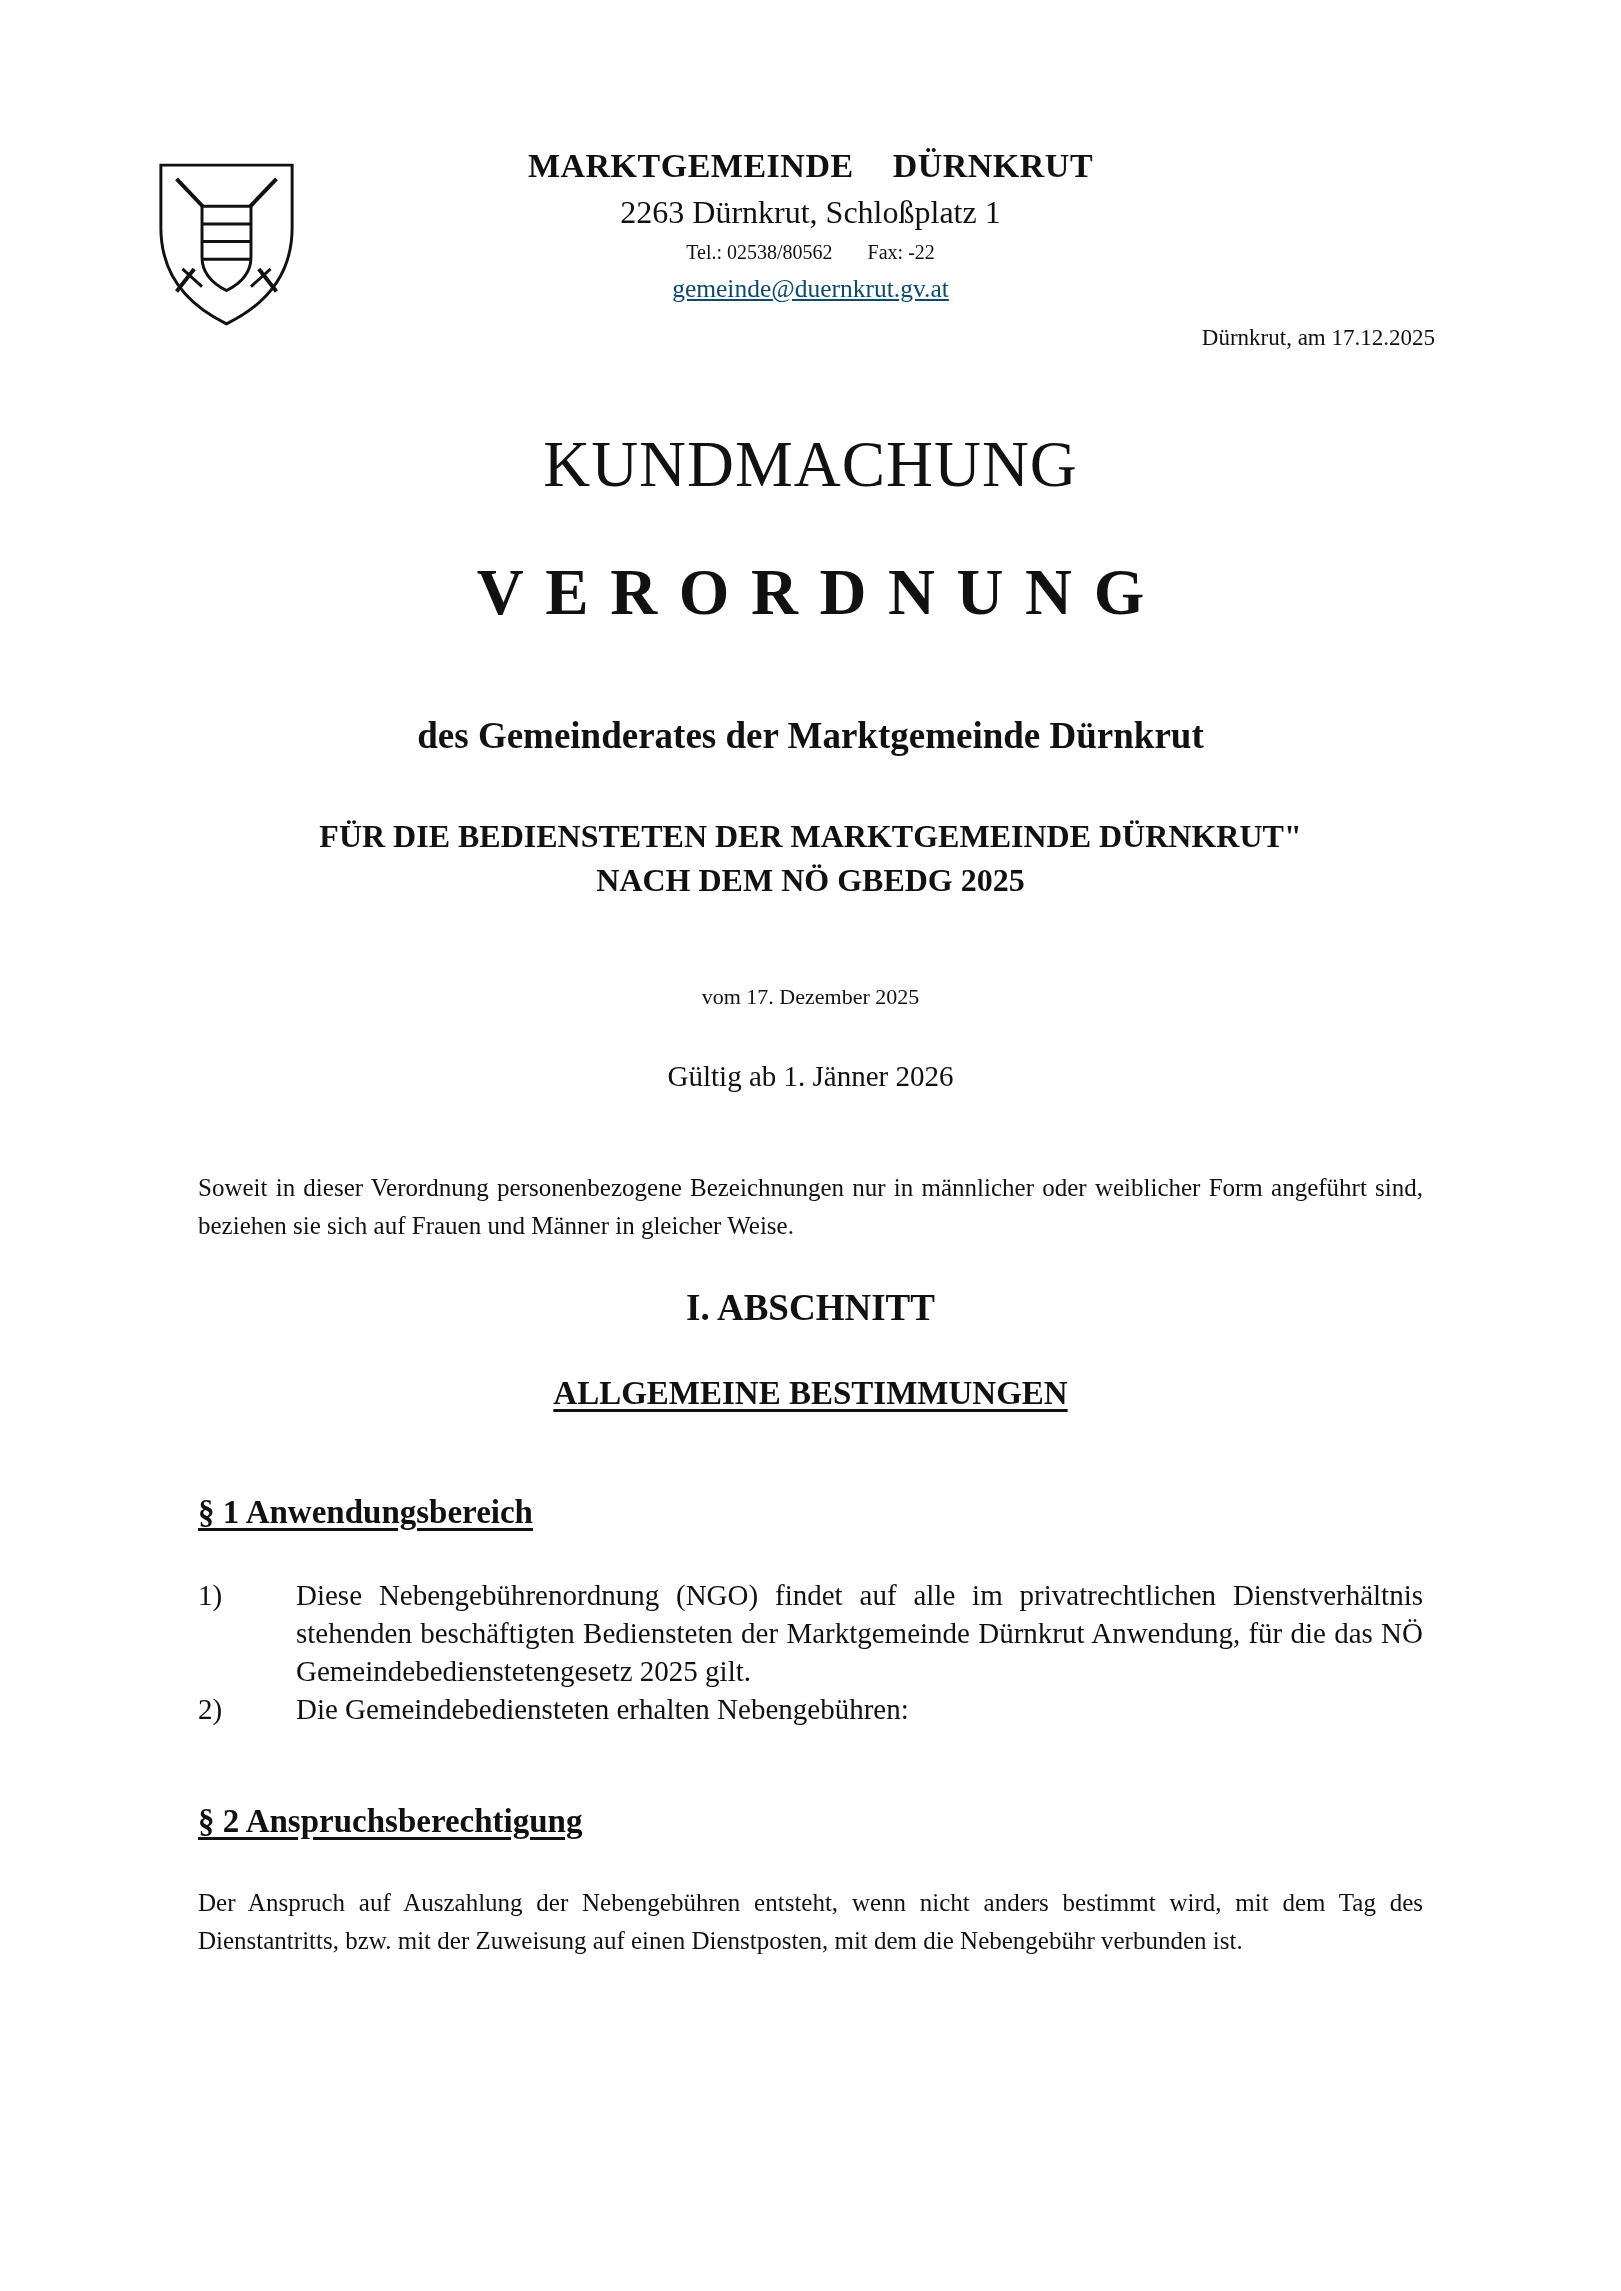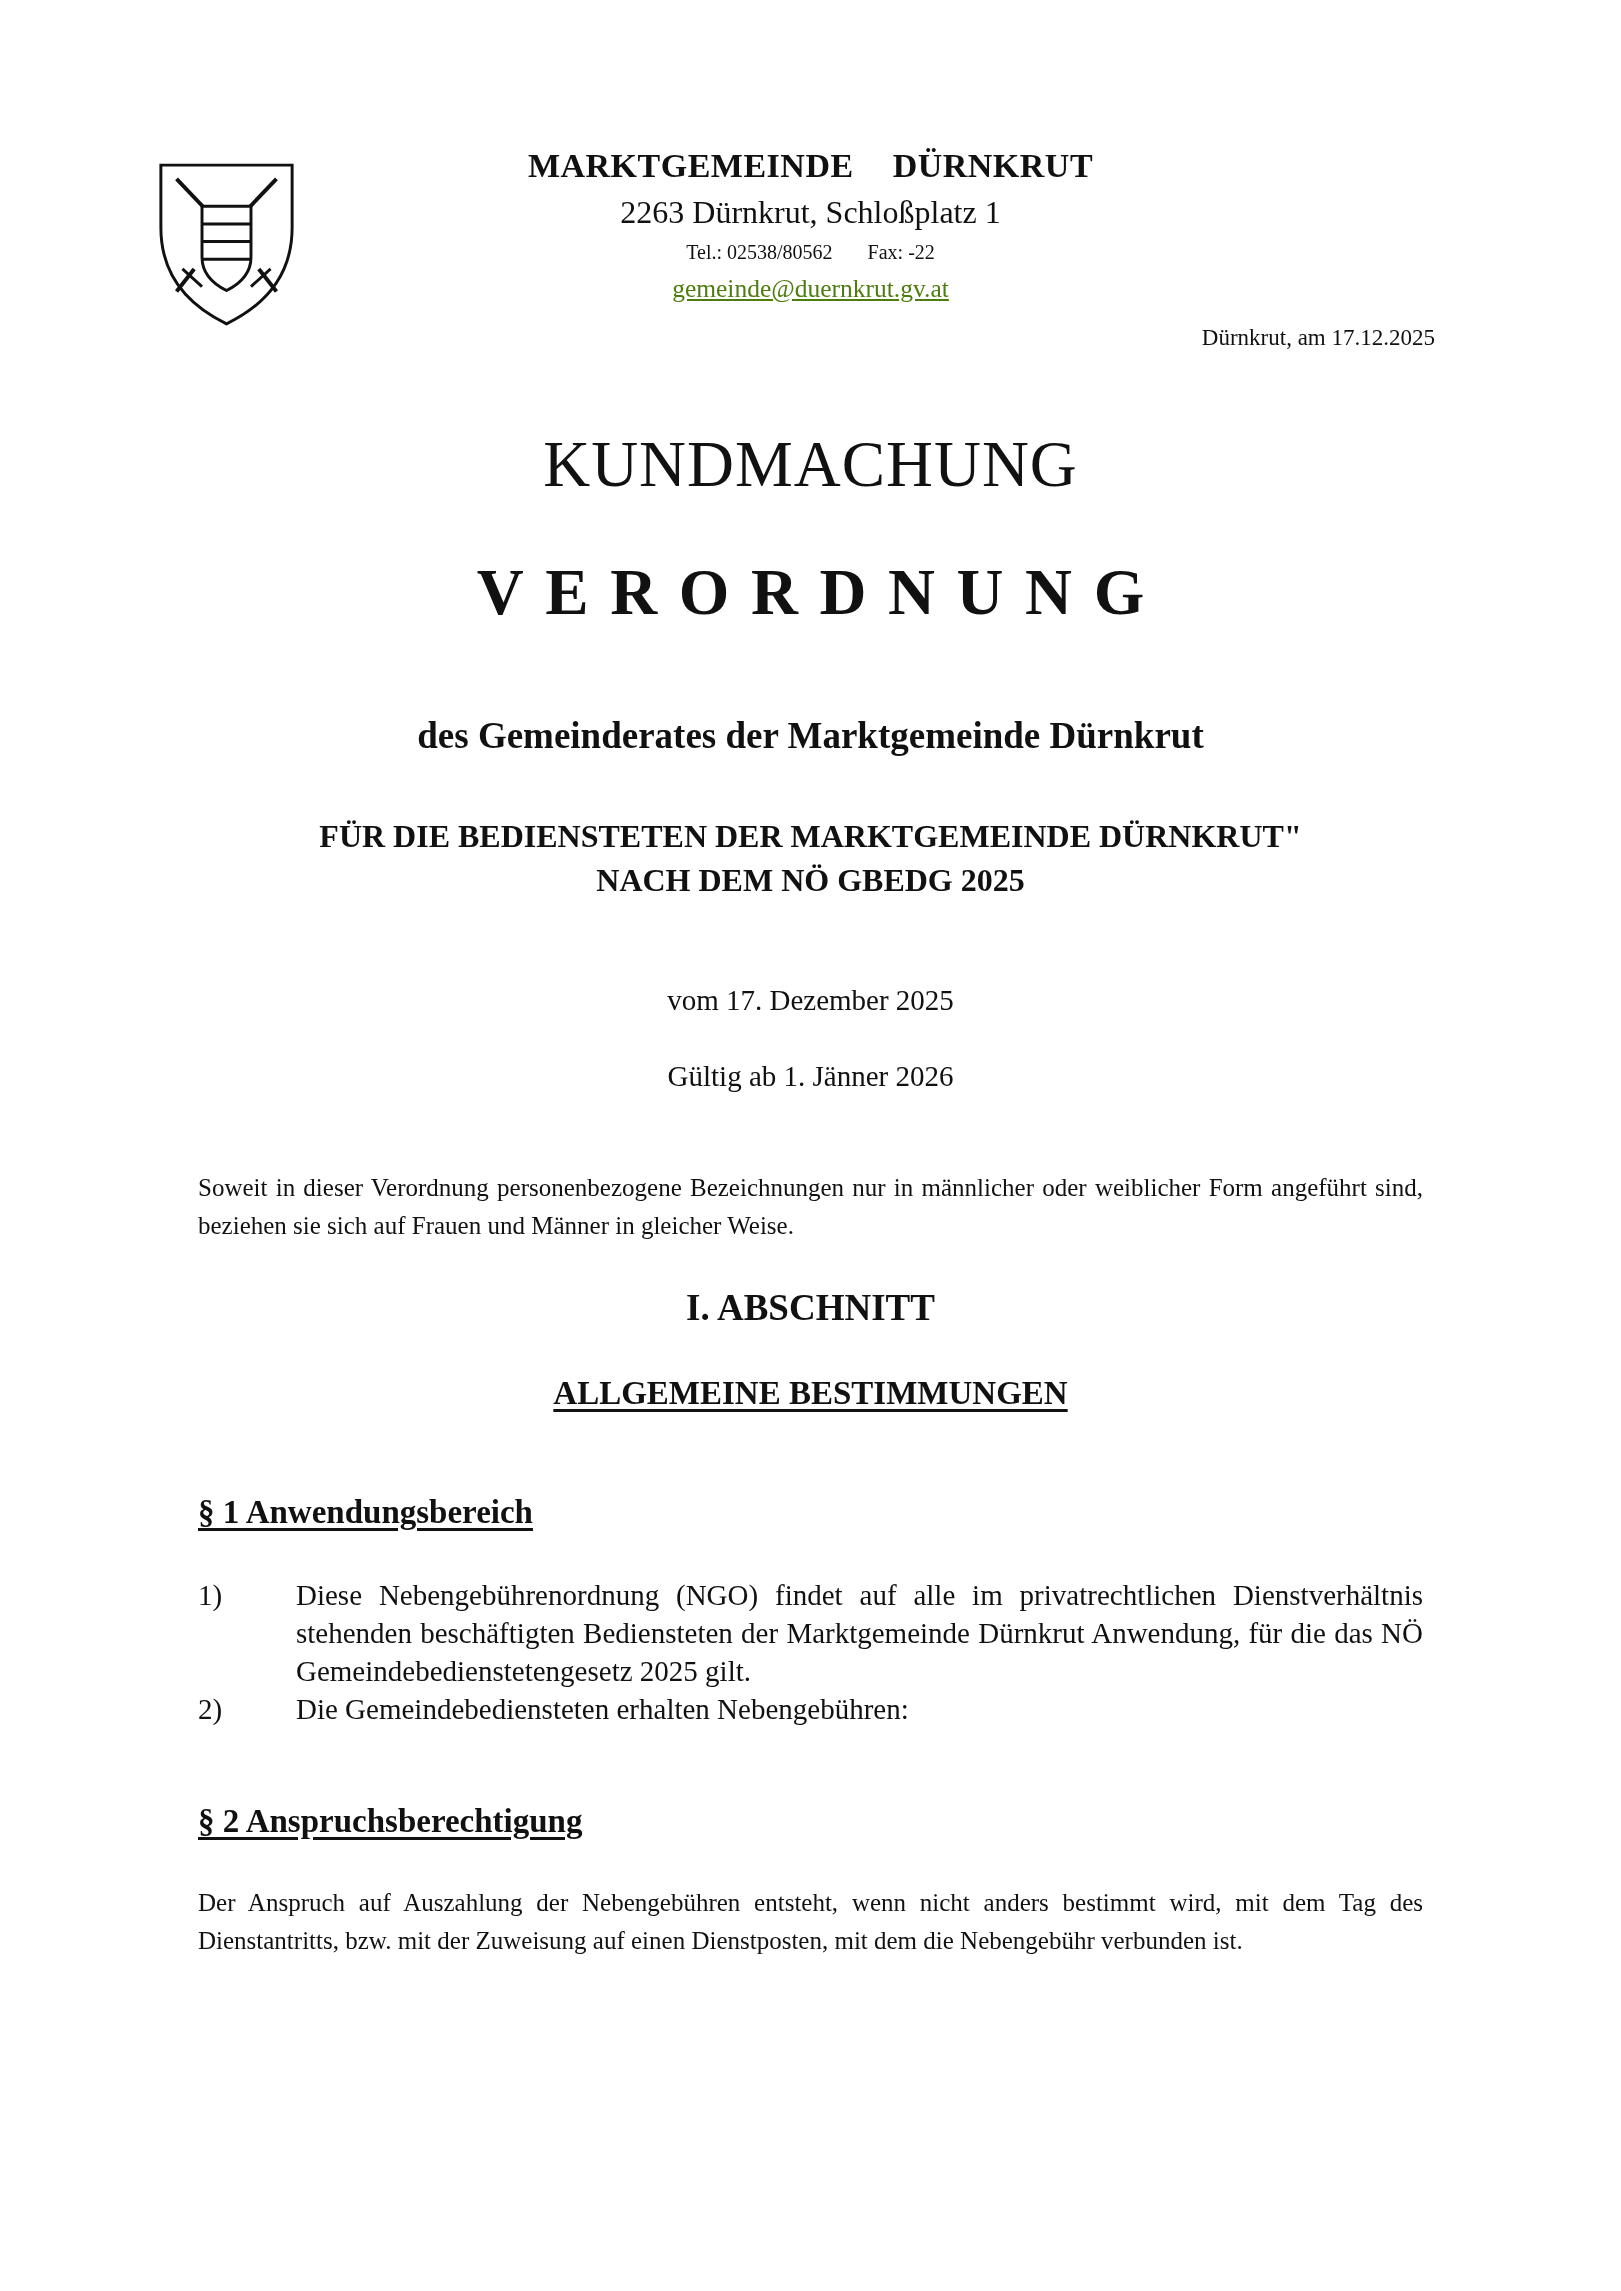--- a/index.html
+++ b/index.html
@@ -7,27 +7,27 @@
          font-family:"Liberation Serif", serif; color:#111; }
   .abs { position:absolute; }
   .center { left:0; width:1621px; text-align:center; }
   #logo { left:155px; top:159px; width:143px; height:169px; }
   .hdr-name { top:147px; font-size:34px; font-weight:bold; letter-spacing:0.5px; }
   .hdr-name span { display:inline-block; width:39px; }
   .hdr-addr { top:194px; font-size:32px; }
   .hdr-tel { top:241px; font-size:20px; }
   .hdr-tel .gap { display:inline-block; width:35px; }
   .hdr-mail { top:274px; font-size:25.5px; }
-  .hdr-mail a { color:#4d7c0f; text-decoration:underline; }
+  .hdr-mail a { color:#0c4a6e; text-decoration:underline; }
   .date { right:186px; top:325px; font-size:23px; }
   .t1 { top:427px; font-size:65px; font-weight:normal; letter-spacing:1px; }
   .t2 { top:555px; font-size:65px; font-weight:bold; letter-spacing:21.6px; padding-left:21.6px; box-sizing:border-box; }
   .sub { top:714px; font-size:37px; font-weight:bold; }
   .ord { top:814px; font-size:32px; font-weight:bold; line-height:44px; }
-  .vom { top:984px; font-size:29px; }
+  .vom { top:984px; font-size:22px; }
   .gueltig { top:1060px; font-size:29px; }
   .para { left:198px; width:1225px; font-size:25px; line-height:38px; text-align:justify; }
   .p-intro { top:1169px; }
   .abschnitt { top:1286px; font-size:37px; font-weight:bold; }
   .allg { top:1375px; font-size:33px; font-weight:bold; }
   .allg span { text-decoration:underline; text-decoration-thickness:2.9px; text-underline-offset:4.9px; }
   .sec { left:198px; font-size:33px; font-weight:bold; text-decoration:underline; text-decoration-thickness:2.9px; text-underline-offset:4.9px; }
   .sec1 { top:1494px; }
   .sec2 { top:1803px; }
   .list { left:198px; width:1225px; top:1576px; font-size:29px; line-height:38px; }

